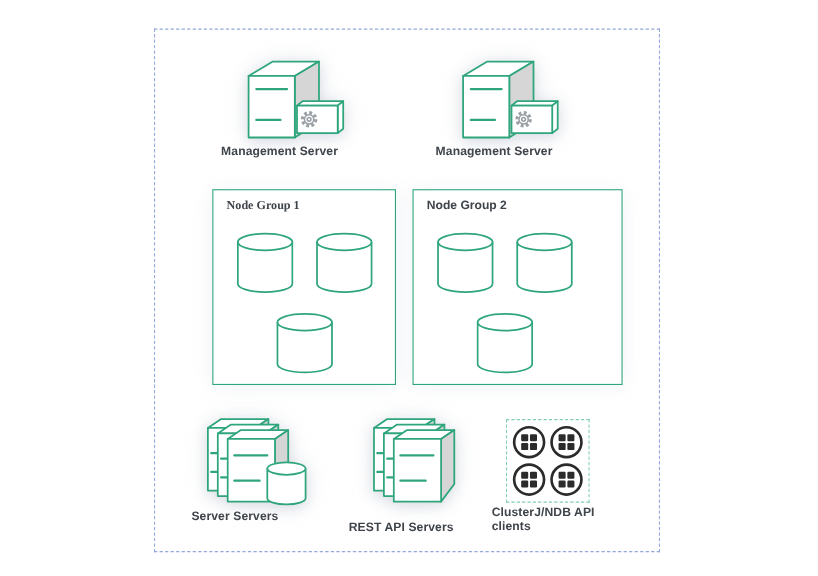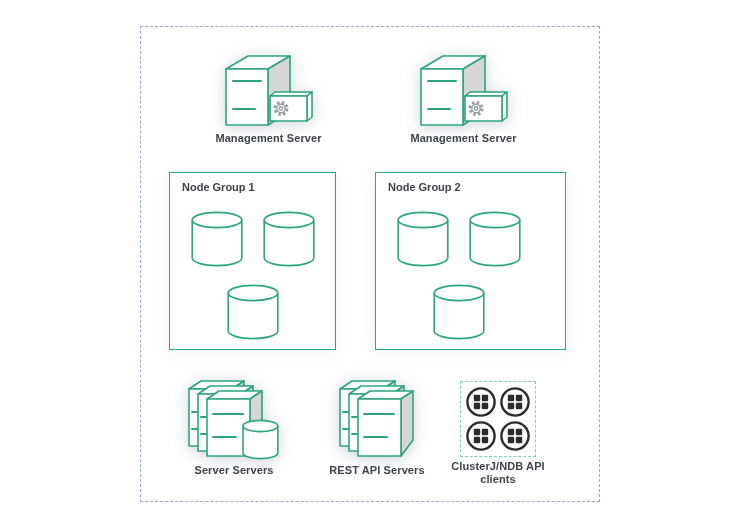--- a/index.html
+++ b/index.html
@@ -3,21 +3,21 @@
 <meta charset="utf-8">
 <style>
   html,body{margin:0;padding:0;background:#ffffff;}
   body{width:744px;height:524px;overflow:hidden;font-family:"Liberation Sans",sans-serif;}
   .canvas{position:relative;width:744px;height:524px;background:#ffffff;}
   .cluster-box{
     position:absolute;left:140px;top:26px;width:458px;height:474px;
     border:1px dashed var(--outer-border-blue,#96a9dc);
     background:#ffffff;
   }
-  .block{position:absolute;text-align:center;}
+  .block{position:absolute;text-align:left;}
   .icon-svg{display:block;margin:0 auto;
     filter:drop-shadow(0 3px 6px rgba(145,155,175,.28)) drop-shadow(0 0 10px rgba(145,155,175,.16));}
   .icon-label{
     font-size:11px;font-weight:bold;color:var(--label-text,#3f444a);
     line-height:13px;margin-top:3px;letter-spacing:.1px;
   }
   .node-group{
     position:absolute;width:165px;height:176px;
     border:1px solid var(--accent-green,#2fa57c);background:#ffffff;
     box-shadow:0 2px 16px rgba(150,160,185,.15);
@@ -125,21 +125,21 @@
         </svg>
       <div class="icon-label">Management Server</div>
     </div>
     <div class="block" style="left:255px;top:24px;width:135px;">
       <svg class="icon-svg" width="90" height="78">
           <use href="#sym-mgmt"></use>
         </svg>
       <div class="icon-label">Management Server</div>
     </div>
 
-    <div class="node-group" style="left:28px;top:145px;">
+    <div class="node-group" style="left:52px;top:145px;font-family:Liberation Serif, serif;">
       <div class="ng-label">Node Group 1</div>
       <svg class="cyl c1" viewBox="0 0 52 56">
           <use href="#sym-cyl"></use>
         </svg>
       <svg class="cyl c2" viewBox="0 0 52 56">
           <use href="#sym-cyl"></use>
         </svg>
       <svg class="cyl c3" viewBox="0 0 52 56">
           <use href="#sym-cyl"></use>
         </svg>
@@ -162,21 +162,21 @@
       <svg class="icon-svg" width="94" height="84">
           <use href="#sym-stack-db"></use>
         </svg>
       <div class="icon-label">Server Servers</div>
     </div>
 
     <div class="block" style="left:176px;top:350px;width:120px;">
       <svg class="icon-svg" width="78" height="82">
           <use href="#sym-stack"></use>
         </svg>
-      <div class="icon-label" style="margin-top:5px;">REST API Servers</div>
+      <div class="icon-label" style="margin-top:15px;">REST API Servers</div>
     </div>
 
     <div class="block" style="left:306px;top:354px;width:102px;">
       <div class="client-box">
         <svg width="32" height="32">
             <use href="#sym-client"></use>
           </svg>
         <svg width="32" height="32">
             <use href="#sym-client"></use>
           </svg>

